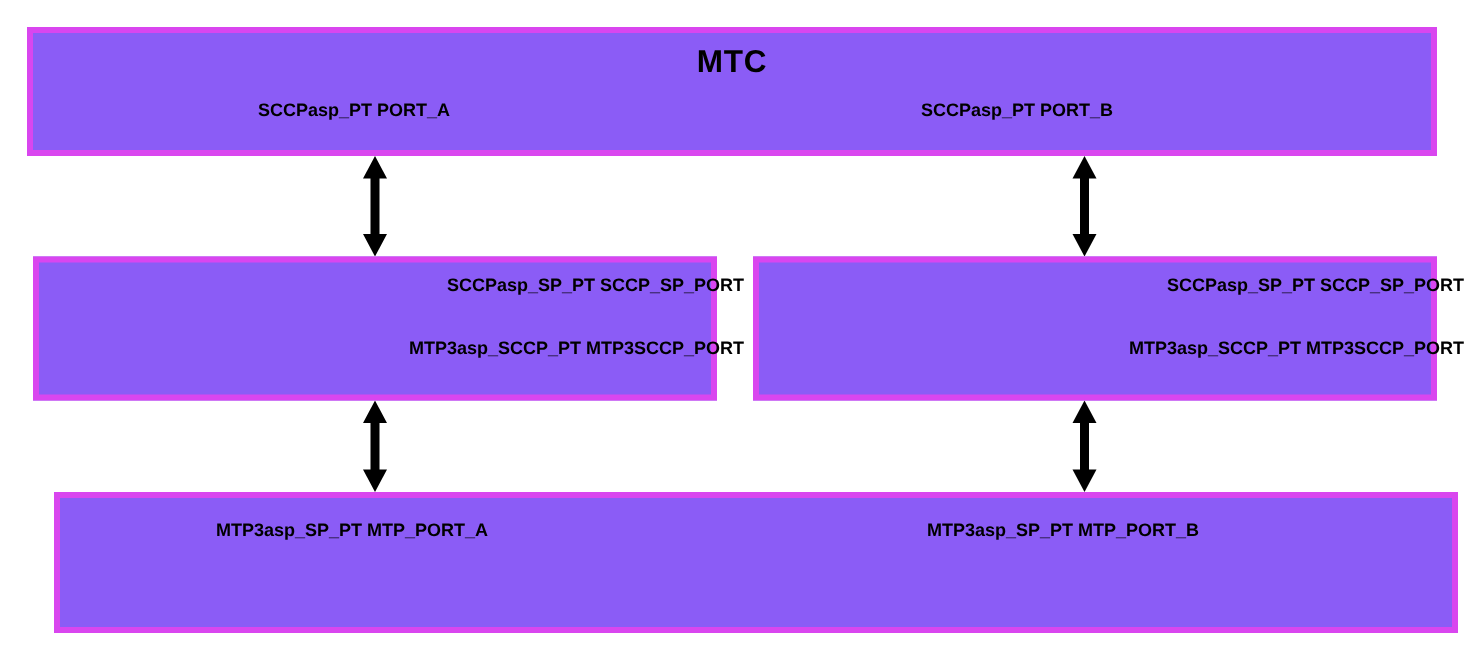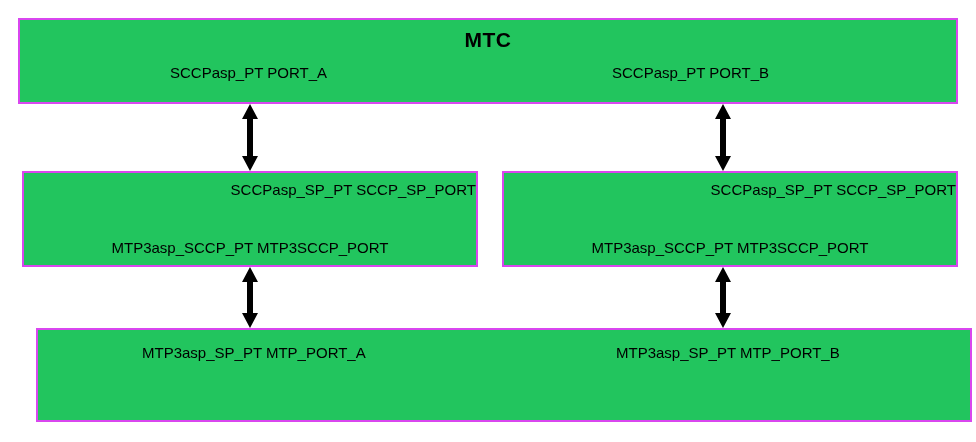--- a/index.html
+++ b/index.html
@@ -15,32 +15,34 @@
     overflow: hidden;
   }
   .canvas {
     position: relative;
     width: 976px;
     height: 442px;
   }
   .box {
     position: absolute;
     box-sizing: border-box;
-    border: 2px solid #d946ef;
-    background: #22c55e;
+    border: 4px solid #d946ef;
+    background: #8b5cf6;
+    padding-left: 22px;
   }
   .title {
     font-size: 21px;
     font-weight: bold;
     text-align: center;
     letter-spacing: 0.5px;
   }
   .port-label {
-    font-size: 15px;
+    font-size: 12px;
     white-space: nowrap;
+    font-weight: bold;
   }
 
   
   #mtc-box {
     left: 18px;
     top: 18px;
     width: 940px;
     height: 86px;
   }
   #mtc-title {
@@ -79,23 +81,23 @@
     width: 100%;
     text-align: right;
   }
   .sccp-title {
     position: absolute;
     top: 30px;
     width: 100%;
   }
   .sccp-bottom {
     position: absolute;
-    top: 66px;
+    top: 50px;
     width: 100%;
-    text-align: center;
+    text-align: right;
   }
 
   
   #mtp3sim-box {
     left: 36px;
     top: 328px;
     width: 936px;
     height: 94px;
   }
   #mtp3sim-port-a {

